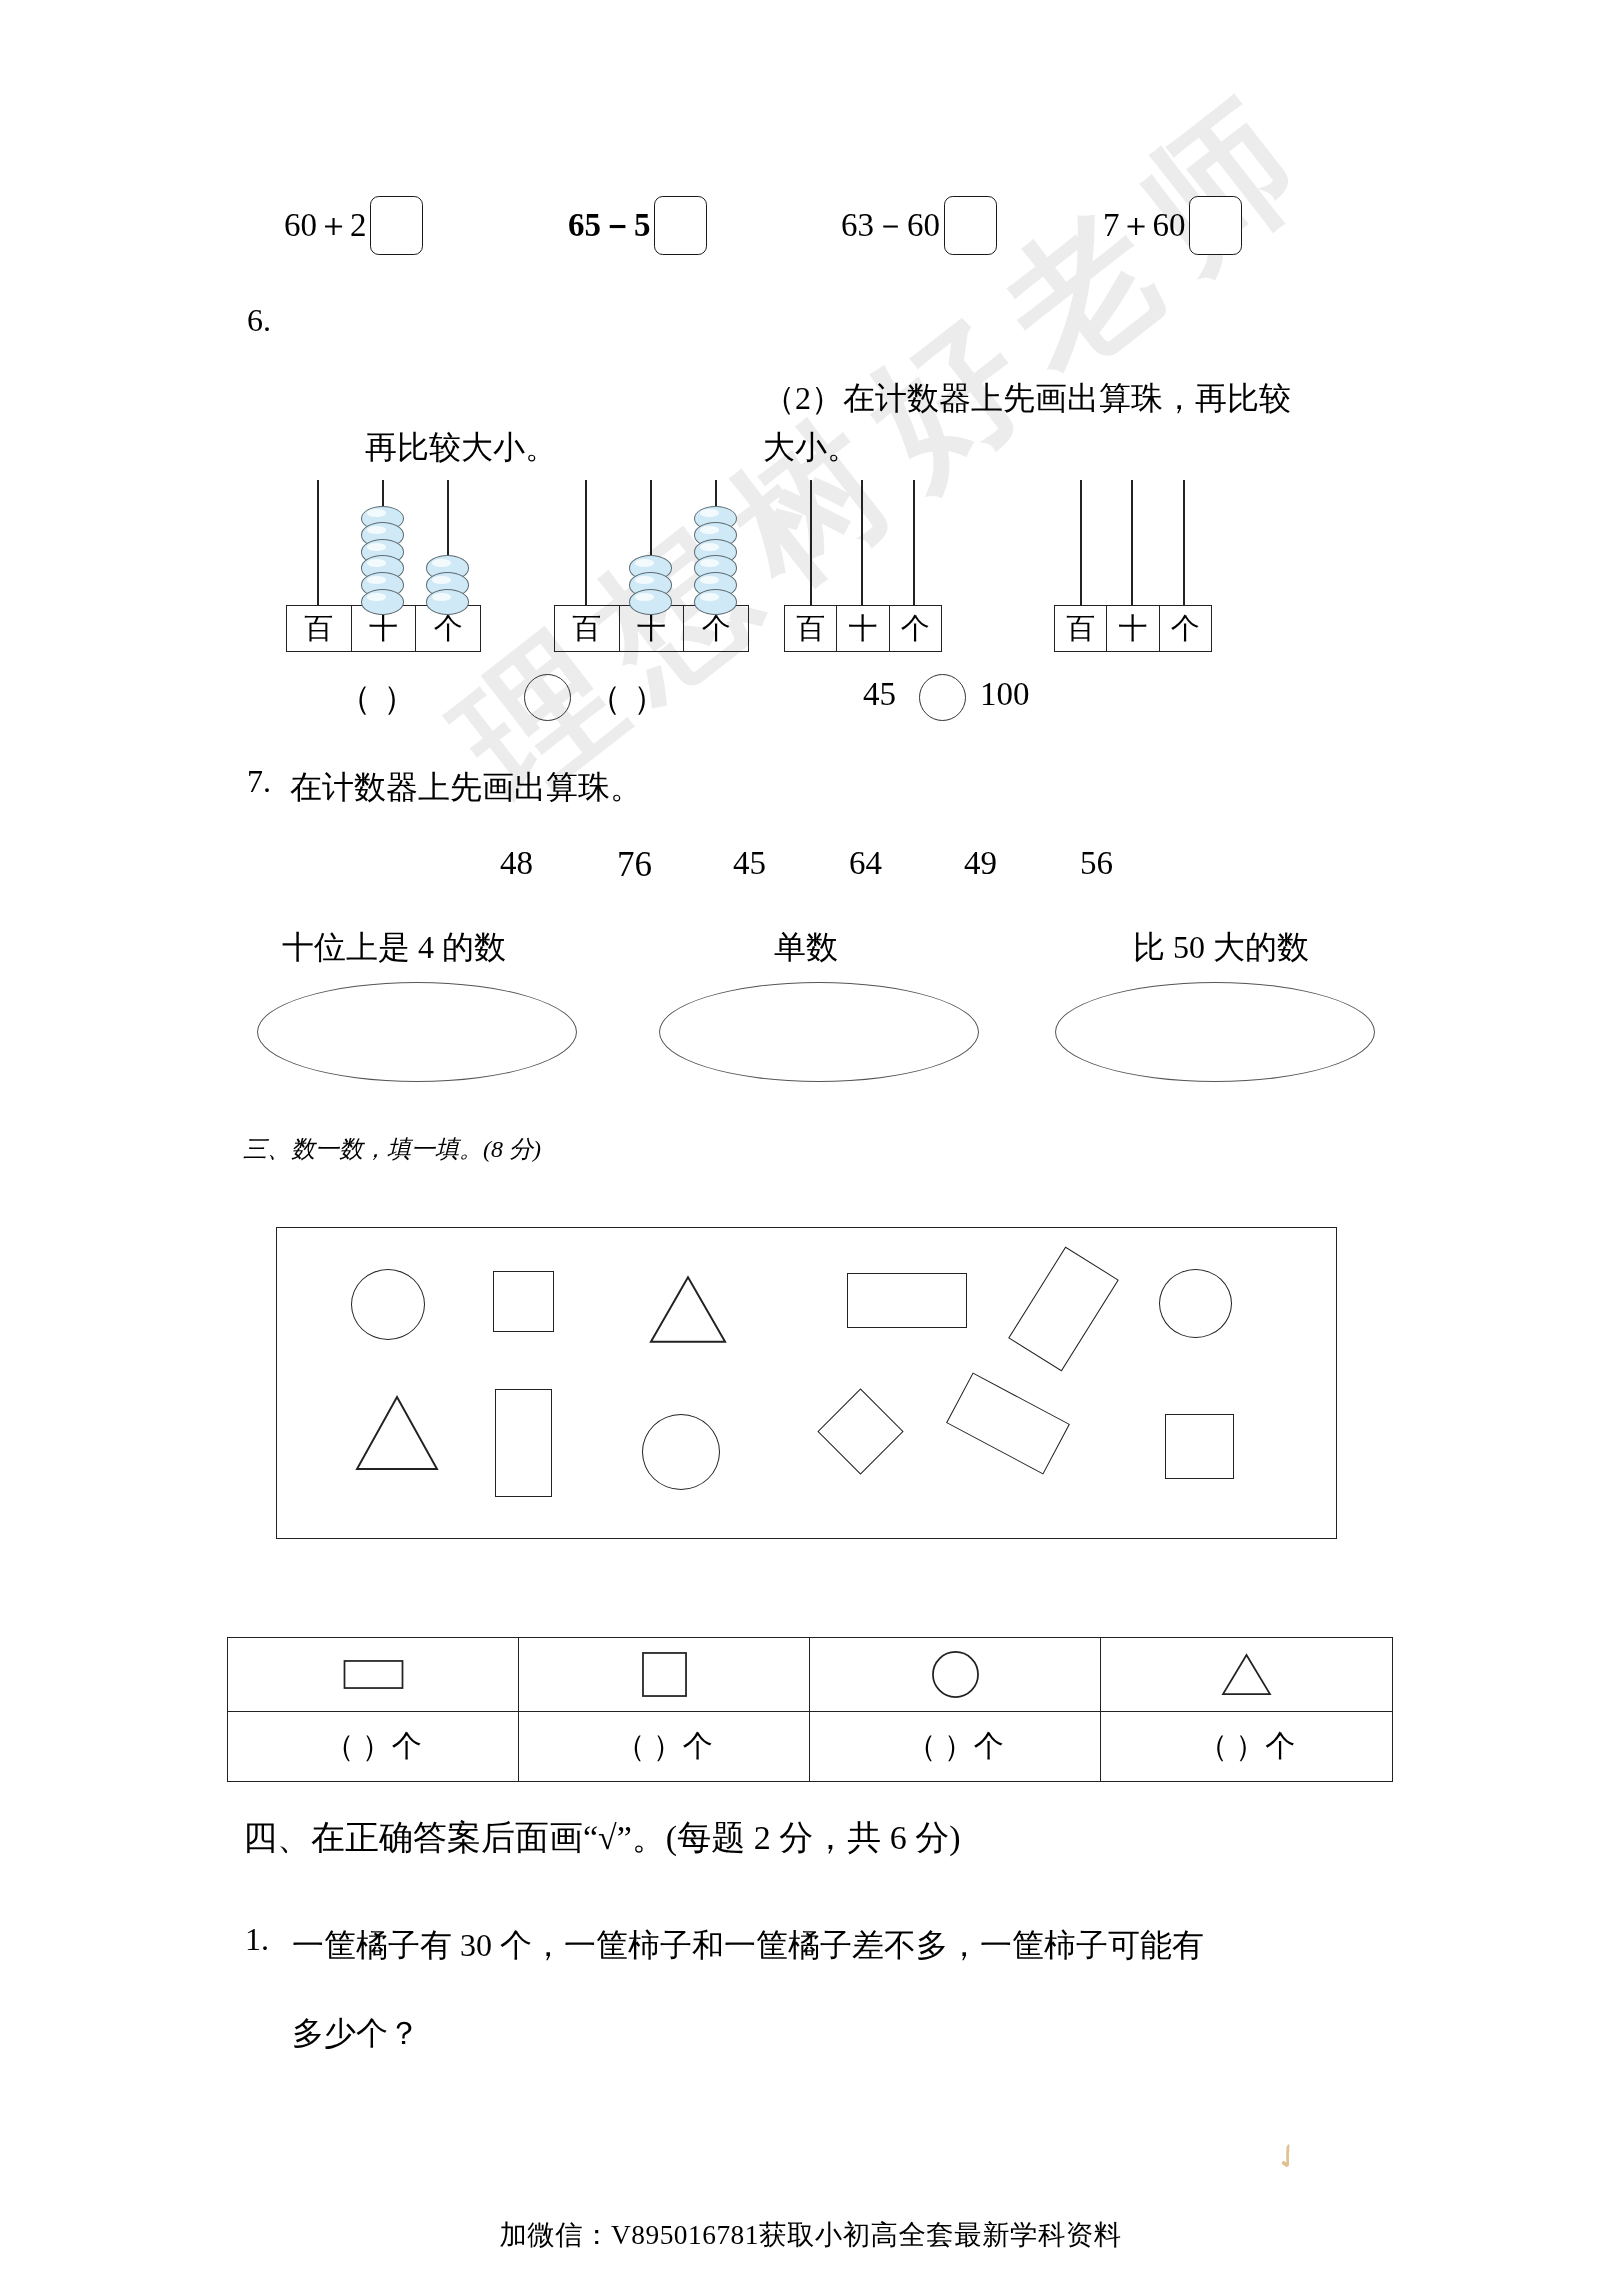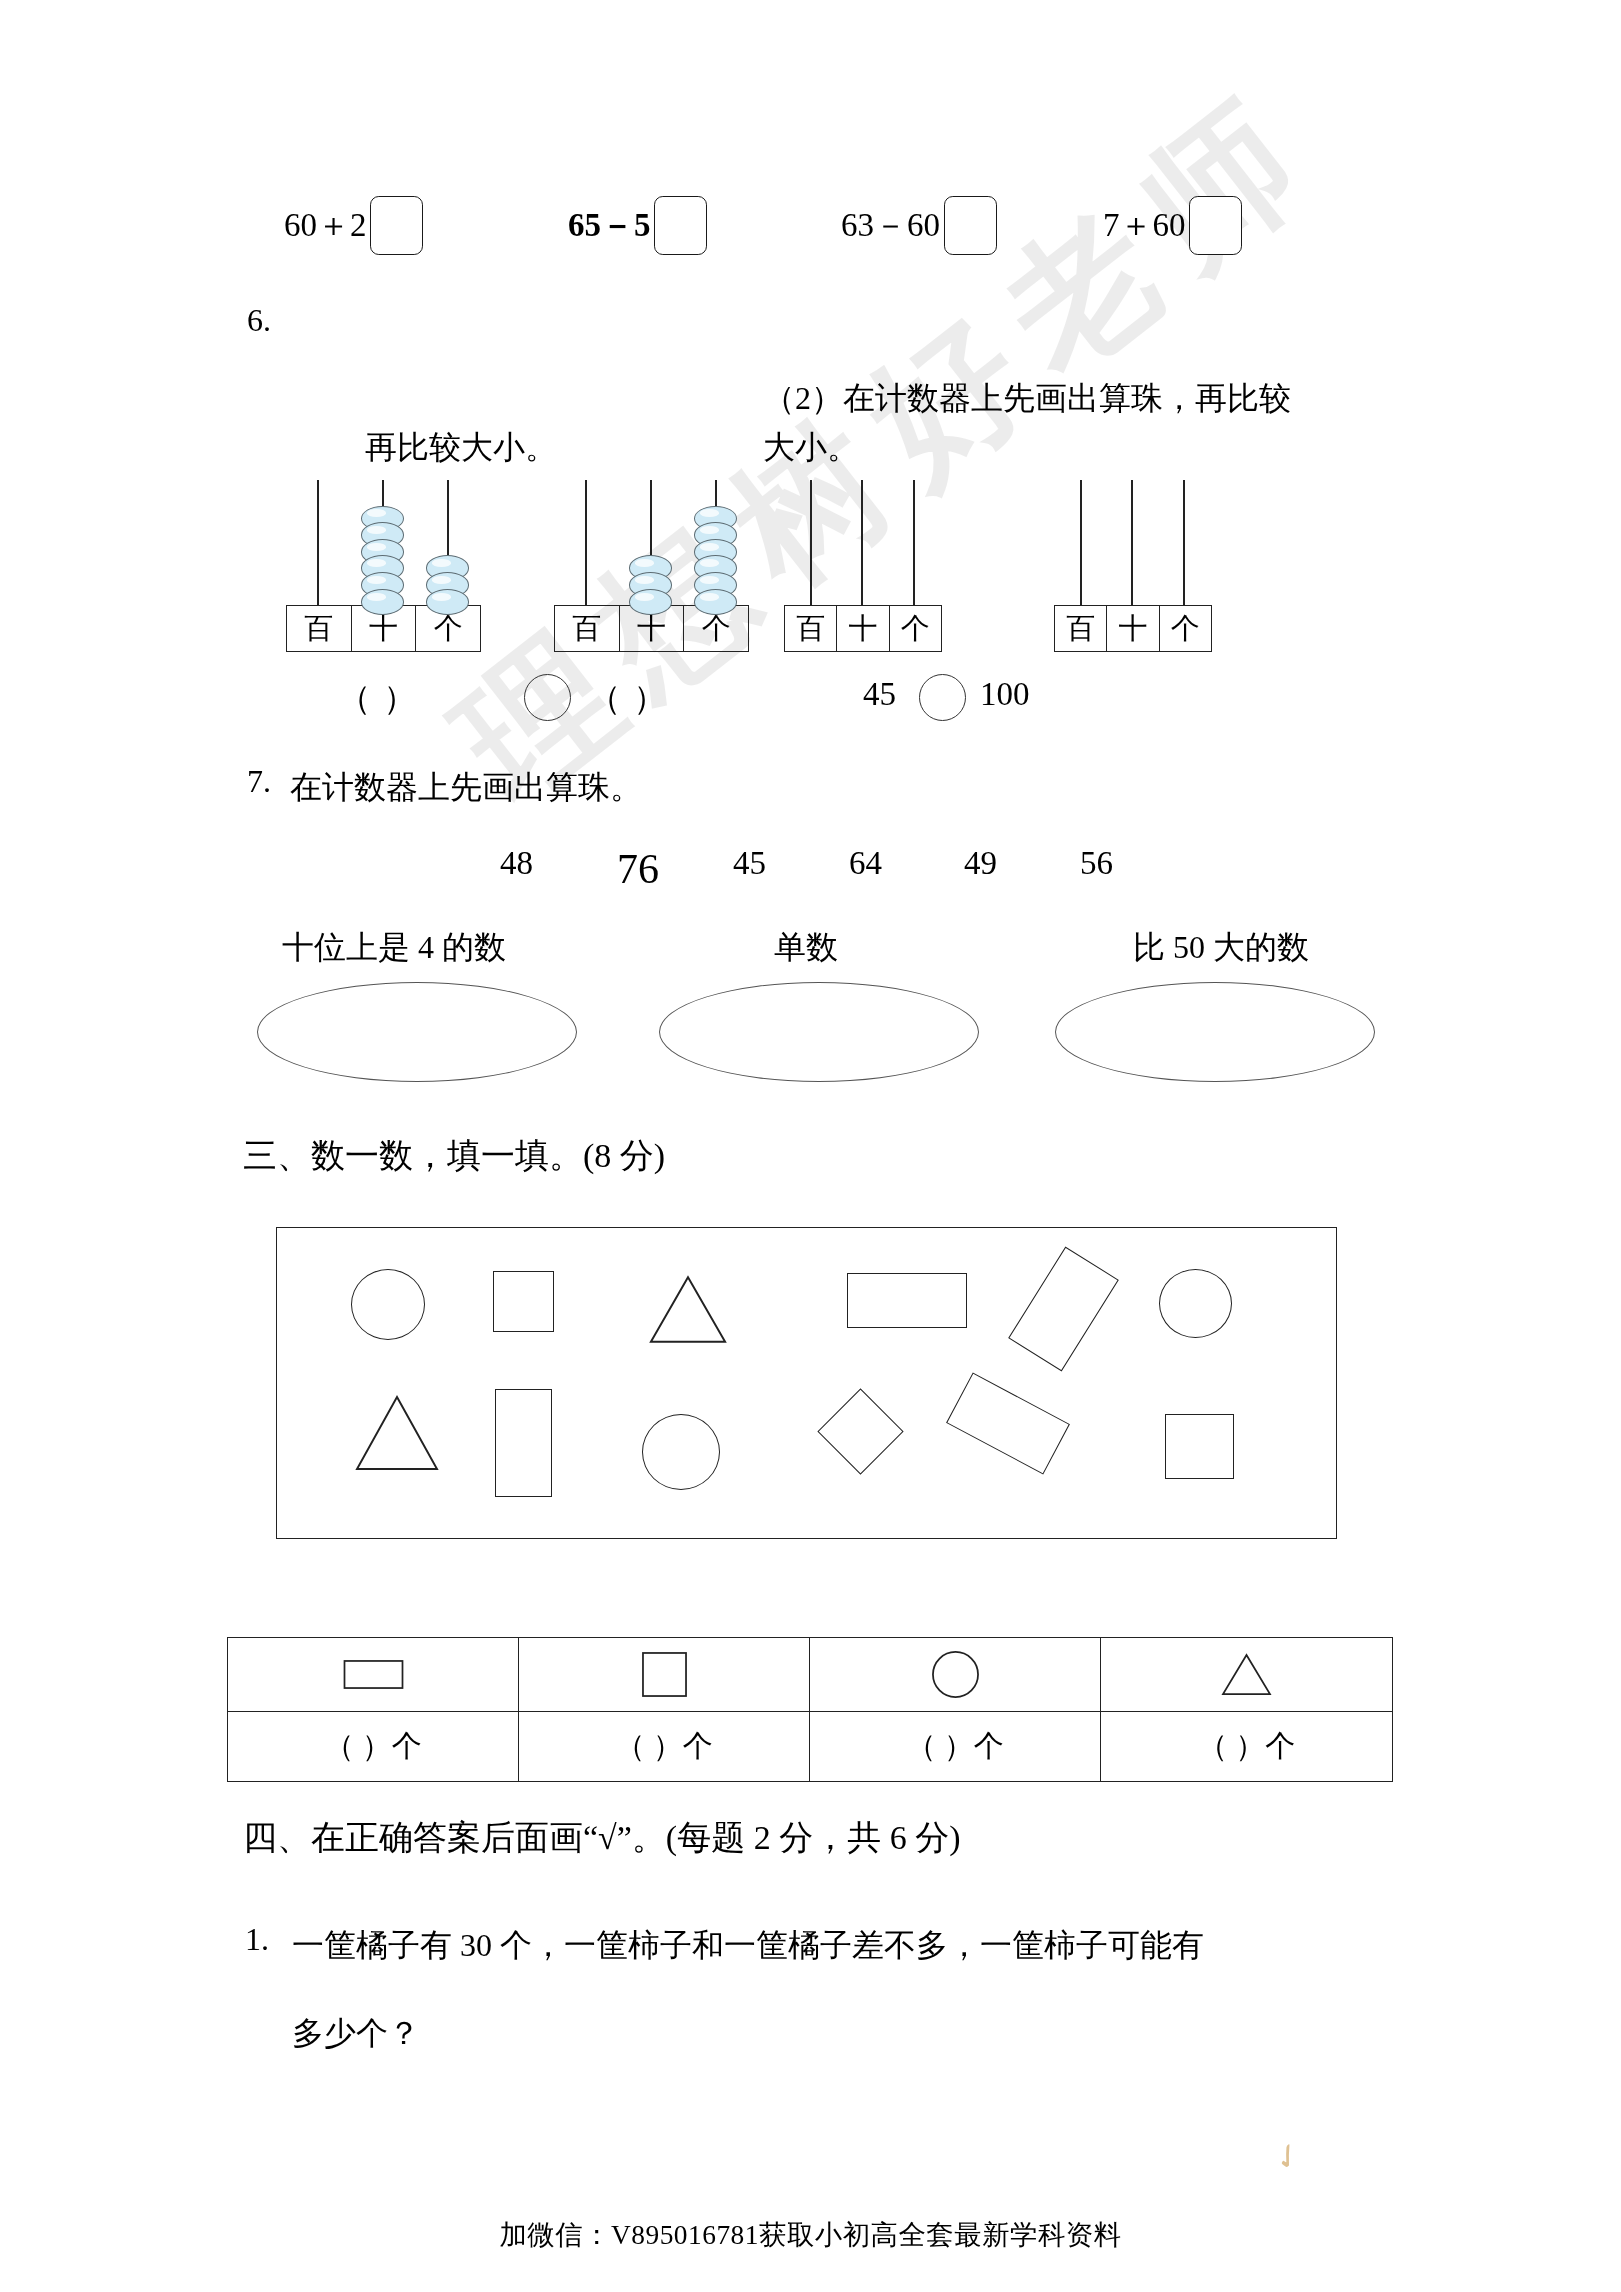--- a/index.html
+++ b/index.html
@@ -214,35 +214,35 @@
   <div class="abs paren" style="left:588px;top:676px;">（        ）</div>
 
   <div class="abs num" style="left:863px;top:676px;font-size:33px;">45</div>
   <div class="abs" style="left:919px;top:674px;"><span class="opcircle"></span></div>
   <div class="abs num" style="left:980px;top:676px;font-size:33px;">100</div>
 
   <div class="abs qno" style="left:247px;top:763px;">7.</div>
   <div class="abs qtext" style="left:290px;top:763px;">在计数器上先画出算珠。</div>
 
   <div class="abs num" style="left:500px;top:845px;font-size:33px;">48</div>
-  <div class="abs num" style="left:617px;top:845px;font-size:42px;">76</div>
+  <div class="abs num" style="left:617px;top:845px;font-size:35px;">76</div>
   <div class="abs num" style="left:733px;top:845px;font-size:33px;">45</div>
   <div class="abs num" style="left:849px;top:845px;font-size:33px;">64</div>
   <div class="abs num" style="left:964px;top:845px;font-size:33px;">49</div>
   <div class="abs num" style="left:1080px;top:845px;font-size:33px;">56</div>
 
   <div class="abs qtext" style="left:282px;top:923px;">十位上是 4 的数</div>
   <div class="abs qtext" style="left:774px;top:923px;">单数</div>
   <div class="abs qtext" style="left:1133px;top:923px;">比 50 大的数</div>
 
   <div class="ellipse" style="left:257px;top:982px;width:320px;height:100px;"></div>
   <div class="ellipse" style="left:659px;top:982px;width:320px;height:100px;"></div>
   <div class="ellipse" style="left:1055px;top:982px;width:320px;height:100px;"></div>
 
-  <div class="abs" style="left:243px;top:1133px;font-size:34px;">三、数一数，填一填。(8 分)</div>
+  <div class="abs" style="left:243px;top:1133px;font-size:24px;font-style:italic;">三、数一数，填一填。(8 分)</div>
 
   <div class="shapebox" style="left:276px;top:1227px;width:1061px;height:312px;">
 
     <div class="shp shp-circle" style="left:74px;top:41px;width:74px;height:71px;"></div>
     <div class="shp" style="left:216px;top:43px;width:61px;height:61px;"></div>
     <div class="shp shp-tri" style="left:370px;top:45px;width:82px;height:73px;">
       <svg width="82" height="73" viewBox="0 0 84 74">
           <polygon points="42,4 80,70 4,70" fill="none" stroke="#222" stroke-width="2"></polygon>
         </svg>
     </div>

